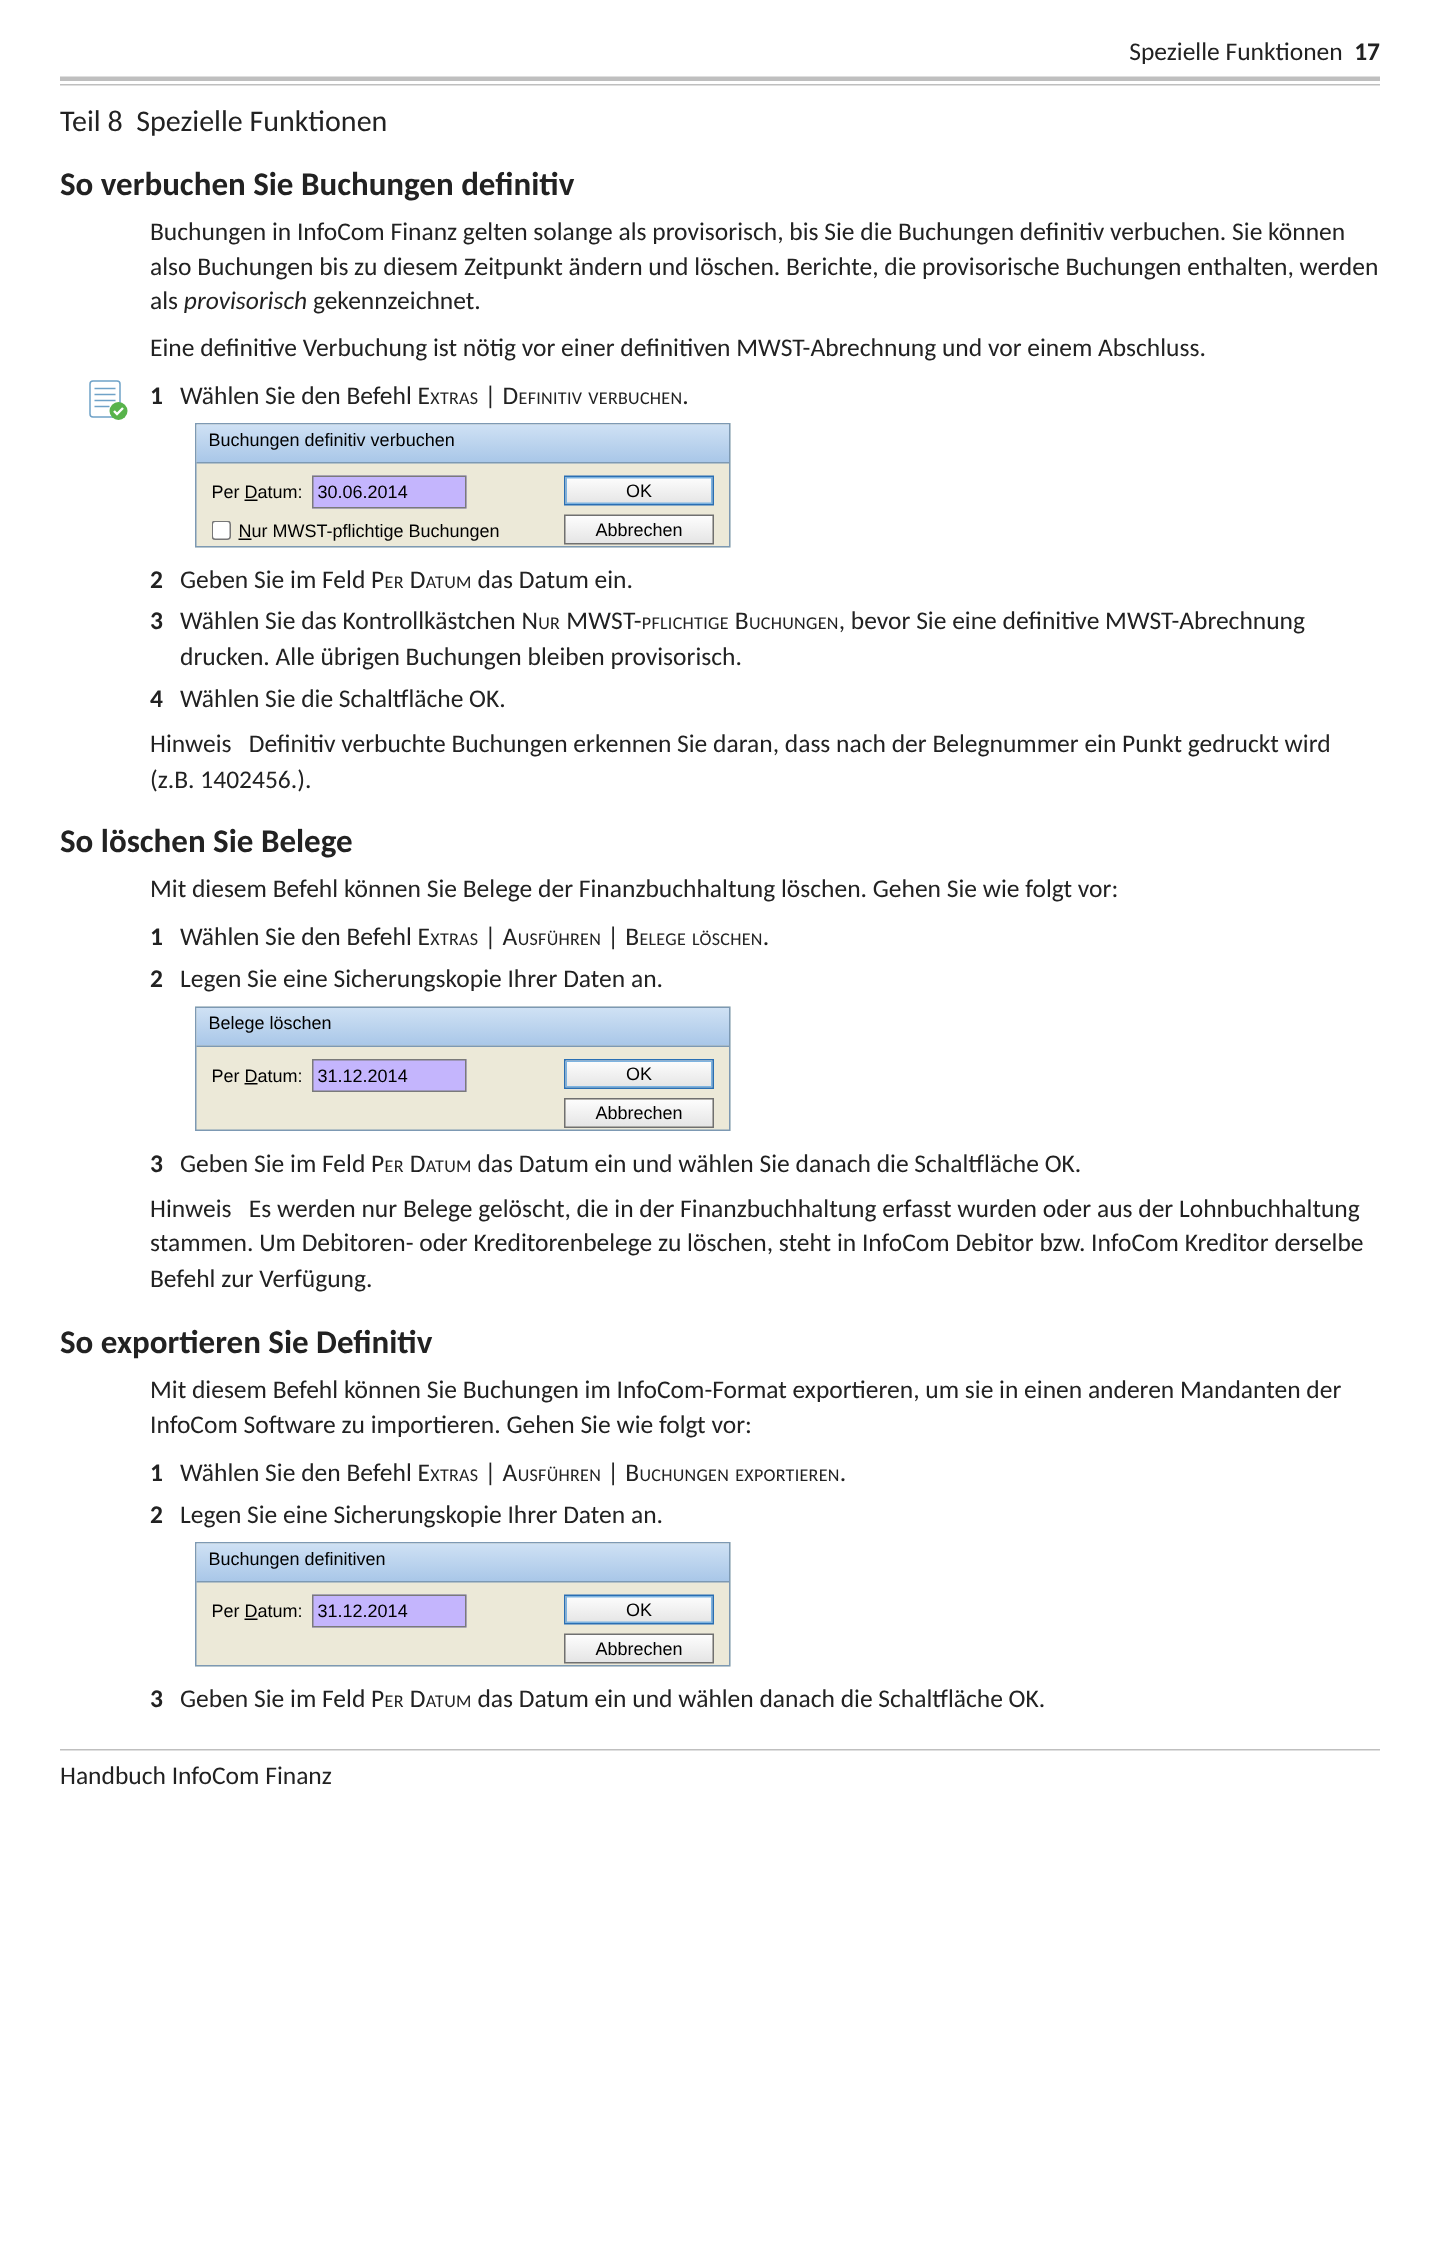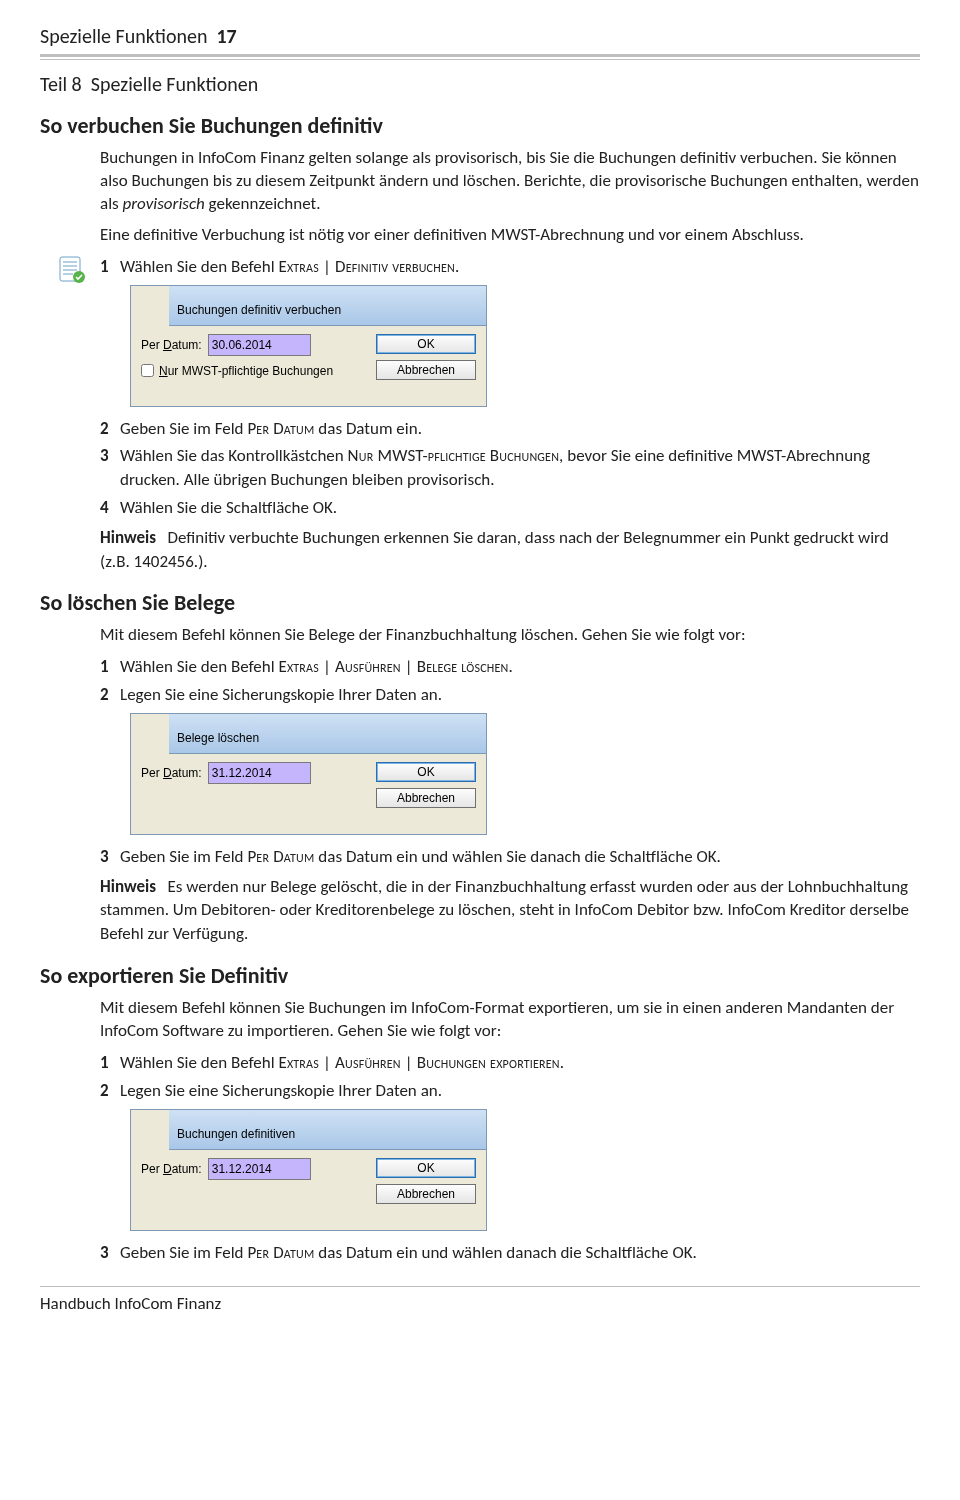--- a/index.html
+++ b/index.html
@@ -1,46 +1,46 @@
 <!DOCTYPE html>
 <html><head>
 <meta charset="utf-8">
 <style>
   html,body{margin:0;padding:0}
   body{
     width:960px;min-height:1500px;box-sizing:border-box;
     font-family:"Segoe UI","Calibri",Arial,sans-serif;
     color:#222;padding:24px 40px 18px 40px;position:relative;
   }
-  .header-line{font-size:20px;text-align:left;margin-bottom:6px}
+  .header-line{font-size:17px;text-align:right;margin-bottom:6px}
   .top-rule{border:0;border-top:3px solid #bfbfbf;margin:0 0 2px 0}
   .top-rule2{border:0;border-top:1px solid #bfbfbf;margin:0 0 12px 0}
   h1.part{font-size:20px;font-weight:400;margin:6px 0 16px 0}
   h2.sub{font-size:22px;font-weight:700;margin:16px 0 8px 0}
   p{font-size:17px;line-height:1.35;margin:6px 0 8px 0}
   .indent{margin-left:60px}
   .indent-icon{margin-left:60px;position:relative}
   .indent-icon .note-icon{position:absolute;left:-42px;top:0}
   .num-item{display:flex;font-size:17px;line-height:1.4;margin:4px 0}
   .num-item .n{width:20px;font-weight:700}
   .num-item .t{flex:1}
   .sc{font-variant:small-caps;letter-spacing:.2px}
   em{font-style:italic}
   .hinweis-line{font-size:17px;line-height:1.4;margin:6px 0}
-  .hinweis-line b{font-weight:700}
+  .hinweis-line b{font-weight:400}
   .dlg{
     border:1px solid #7d99b3;width:355px;background:#ece9d8;
     font-family:Tahoma,Arial,sans-serif;font-size:12px;color:#000;
     margin:6px 0 10px 0;
   }
   .dlg .titlebar{
     background:linear-gradient(#cfe1f4,#a9c7e8);height:22px;
-    padding:17px 8px 0 8px;border-bottom:1px solid #7d99b3;margin-left:38px;
-  }
-  .dlg .body{padding:8px 10px 26px 10px;display:flex;gap:10px}
+    padding:3px 8px 0 8px;border-bottom:1px solid #7d99b3;
+  }
+  .dlg .body{padding:8px 10px 1px 10px;display:flex;gap:10px}
   .dlg .left{flex:1}
   .dlg .row{display:flex;align-items:center;gap:6px;margin-bottom:8px}
   .dlg .row label{white-space:nowrap}
   .dlg input.date{
     width:95px;height:18px;border:1px solid #7a7a7a;background:#c4b5fd;
     font-family:Tahoma,Arial,sans-serif;font-size:12px;padding:1px 3px;
   }
   .dlg .chkrow{display:flex;align-items:center;gap:5px}
   .dlg input[type=checkbox]{width:13px;height:13px;margin:0}
   .dlg .right{display:flex;flex-direction:column;gap:6px}

